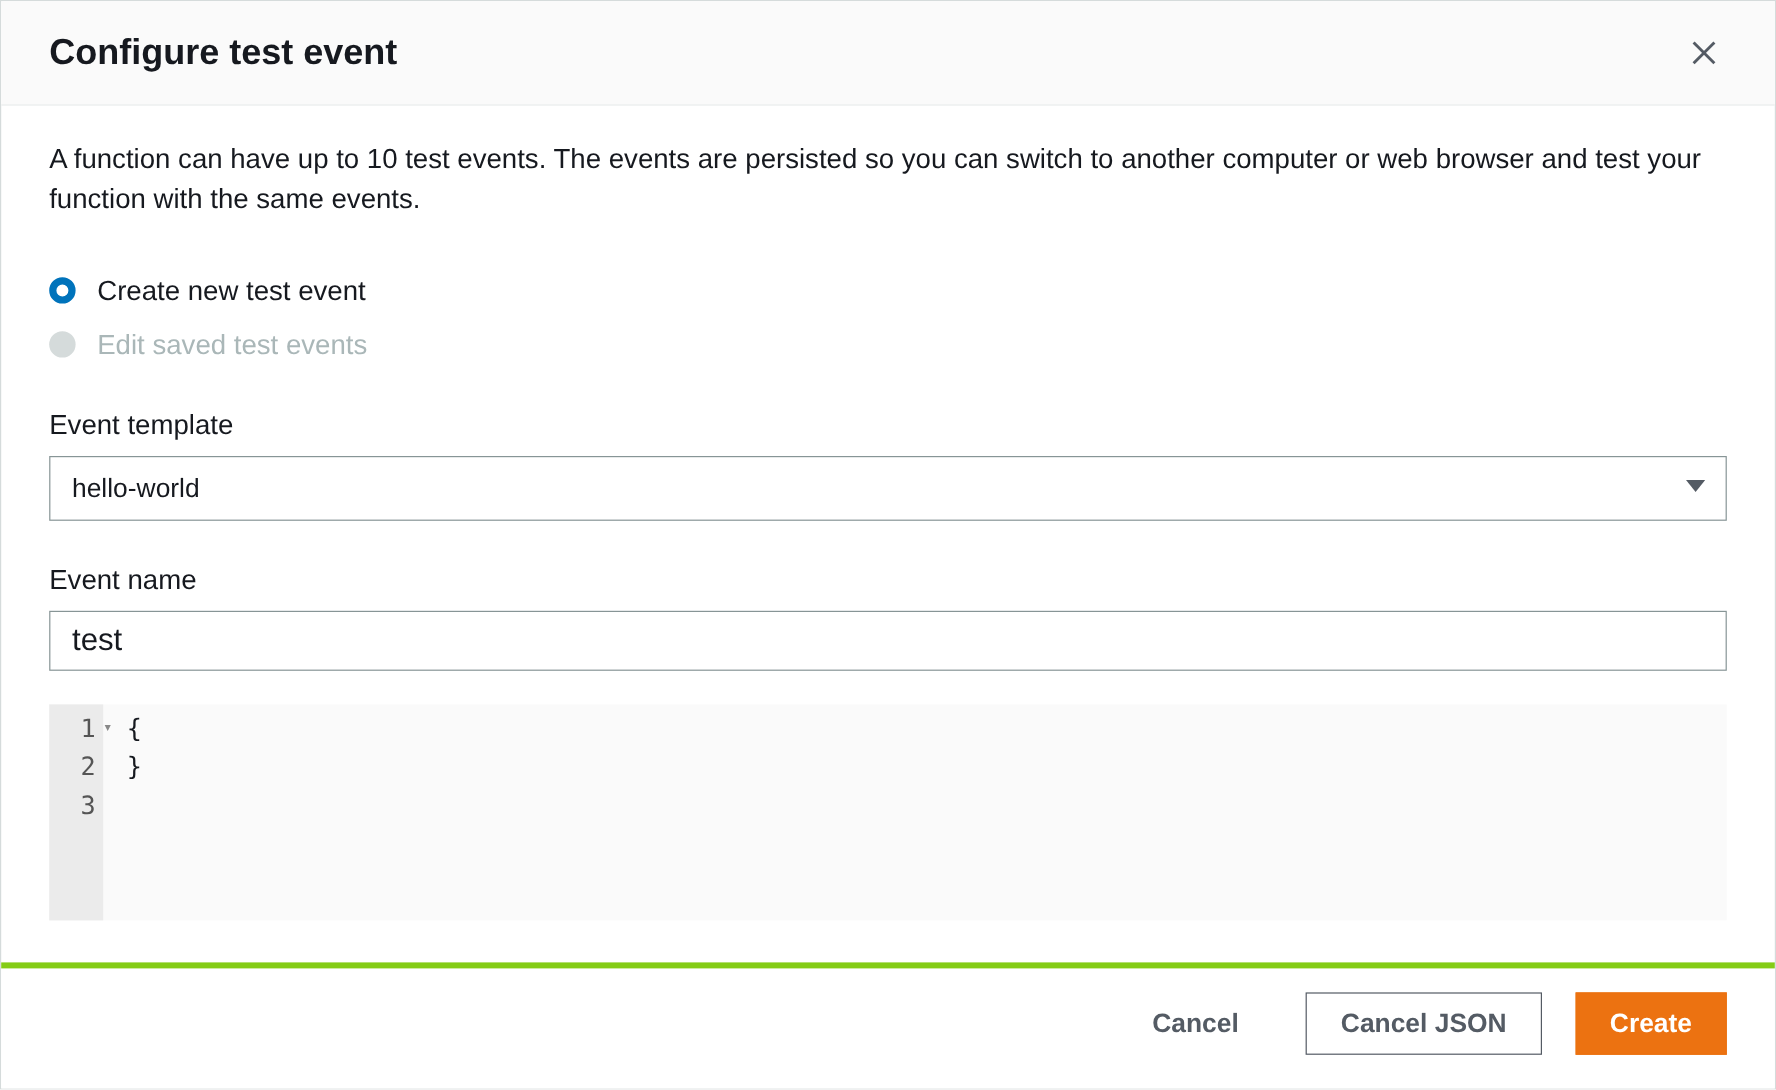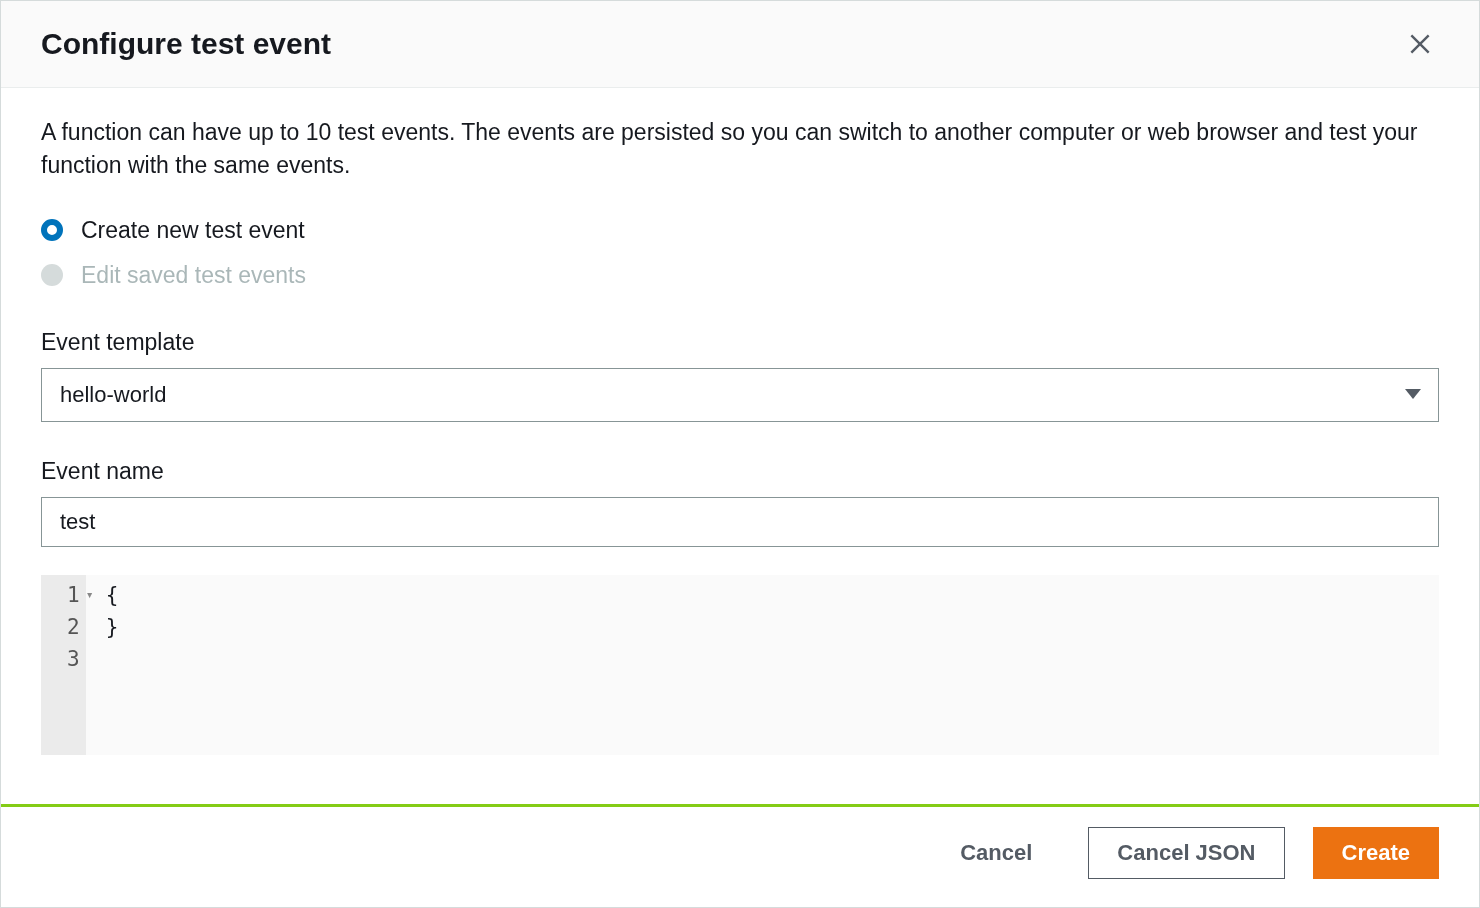--- a/index.html
+++ b/index.html
@@ -43,21 +43,21 @@
 
     .dialog-body {
       flex: 1;
       padding: 28px 40px;
       overflow: auto;
     }
     .description {
       font-size: 23px;
       line-height: 1.45;
       color: #16191f;
-      margin-bottom: 34px;
+      margin-bottom: 46px;
     }
     .radio-group { margin-bottom: 40px; }
     .radio-item {
       display: flex;
       align-items: center;
       margin-bottom: 18px;
       cursor: pointer;
       text-align: center;
     }
     .radio-item.disabled { cursor: default; }
@@ -118,21 +118,21 @@
       pointer-events: none;
     }
     .select-caret svg { width: 16px; height: 12px; }
 
     .text-input {
       width: 100%;
       height: 50px;
       border: 1px solid #879596;
       background: #fff;
       padding: 0 18px;
-      font-size: 22px;
+      font-size: 26px;
       color: #16191f;
     }
 
     .code-editor {
       border: none;
       font-family: "Menlo", "Monaco", "Consolas", monospace;
       font-size: 21px;
       line-height: 32px;
       display: flex;
       background: #fafafa;
@@ -161,21 +161,21 @@
     .code-line.active {
       background: #e4ebf4;
     }
 
     .dialog-footer {
       display: flex;
       justify-content: flex-end;
       align-items: center;
       gap: 28px;
       padding: 20px 40px 28px;
-      border-top: 3px solid #84cc16;
+      border-top: 5px solid #84cc16;
       background: #fff;
     }
     .btn {
       font-size: 22px;
       font-weight: 700;
       padding: 12px 28px;
       cursor: pointer;
       border: 1px solid transparent;
       background: none;
     }

